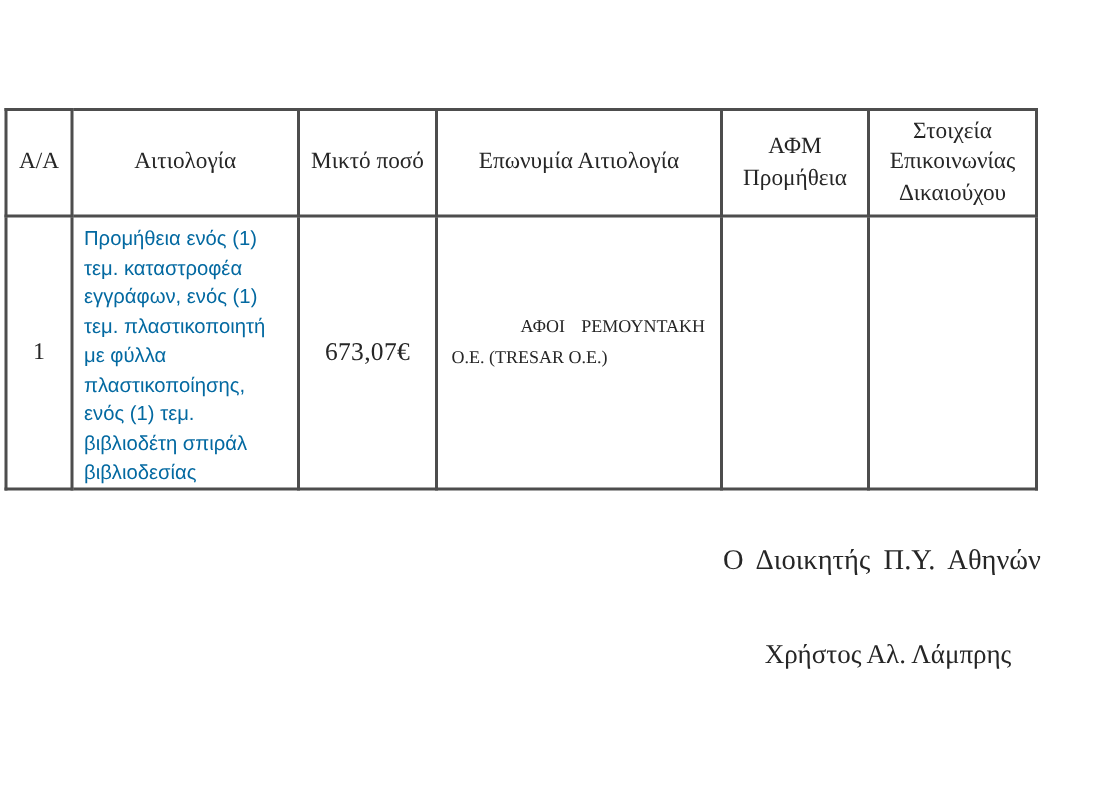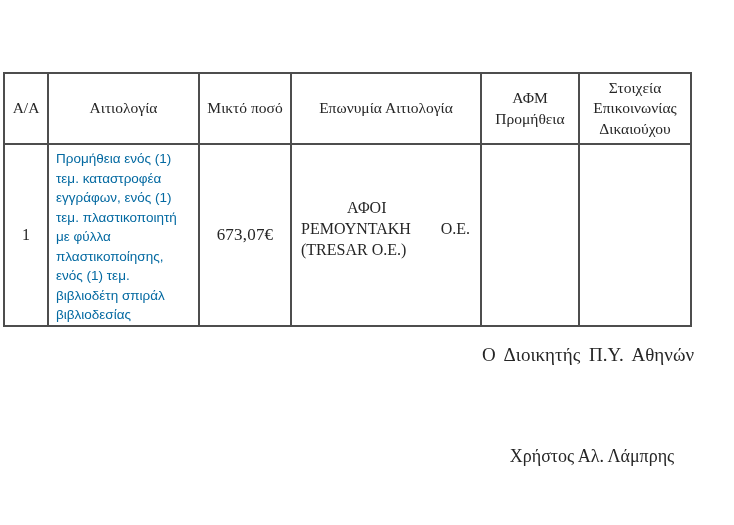--- a/index.html
+++ b/index.html
@@ -47,44 +47,44 @@
     text-align: left;
     padding: 4px 6px 0 7px;
     color: #0369a1;
   }
   td.cell-amount {
     text-align: center;
     font-size: 17px;
     letter-spacing: 0.2px;
   }
   td.cell-beneficiary {
-    font-size: 16px;
+    font-size: 12px;
     line-height: 21px;
     text-align: justify;
     padding: 0 10px 14px 9px;
     margin-left: 27px;
   }
   td.cell-beneficiary .justified-name {
     text-align: justify;
     text-indent: 46px;
   }
   .commander-line {
     position: absolute;
     left: 455px;
-    top: 344px;
+    top: 363px;
     width: 266px;
     text-align: center;
     font-size: 19px;
     word-spacing: 0.22em;
     white-space: nowrap;
   }
   .signature-block {
     position: absolute;
     left: 477px;
-    top: 445px;
+    top: 425px;
     width: 230px;
     text-align: center;
     font-size: 18px;
     line-height: 1.25;
   }
 </style>
 </head>
 <body>
 
 <div class="page">

